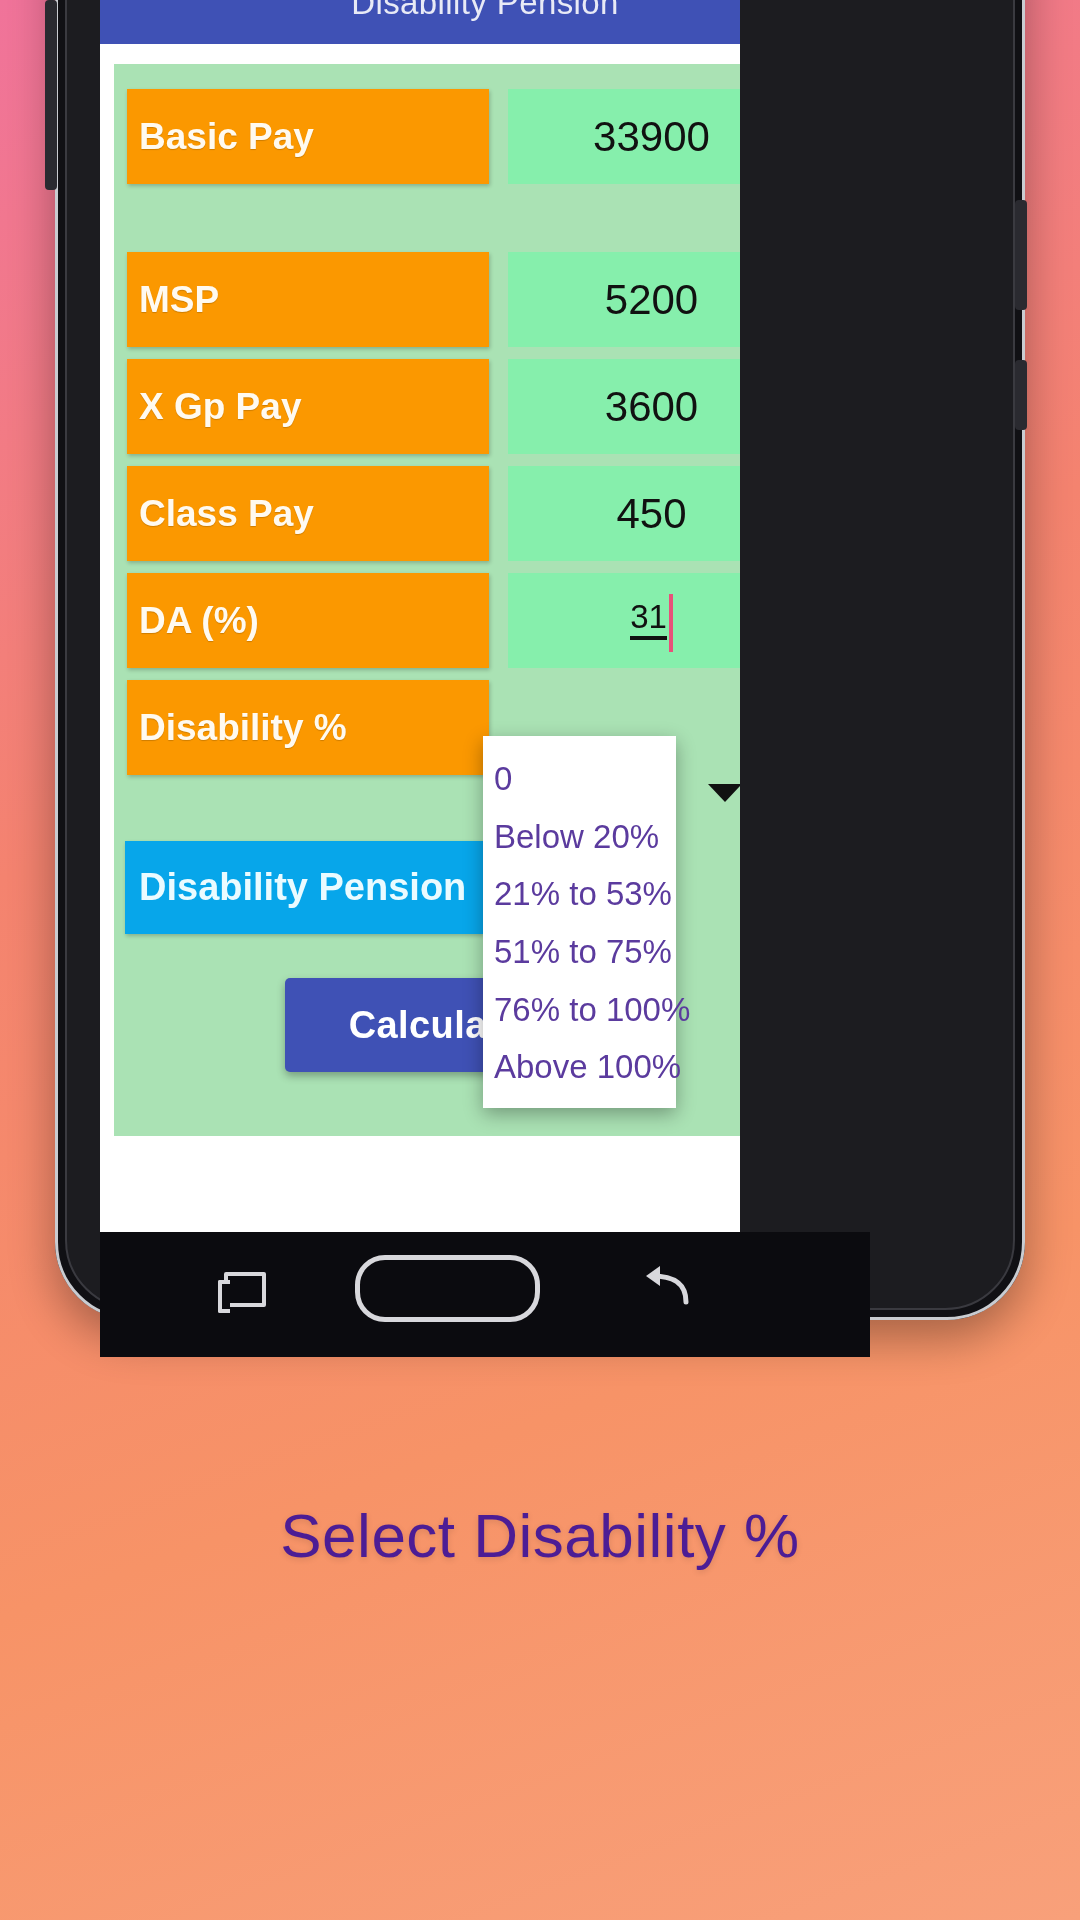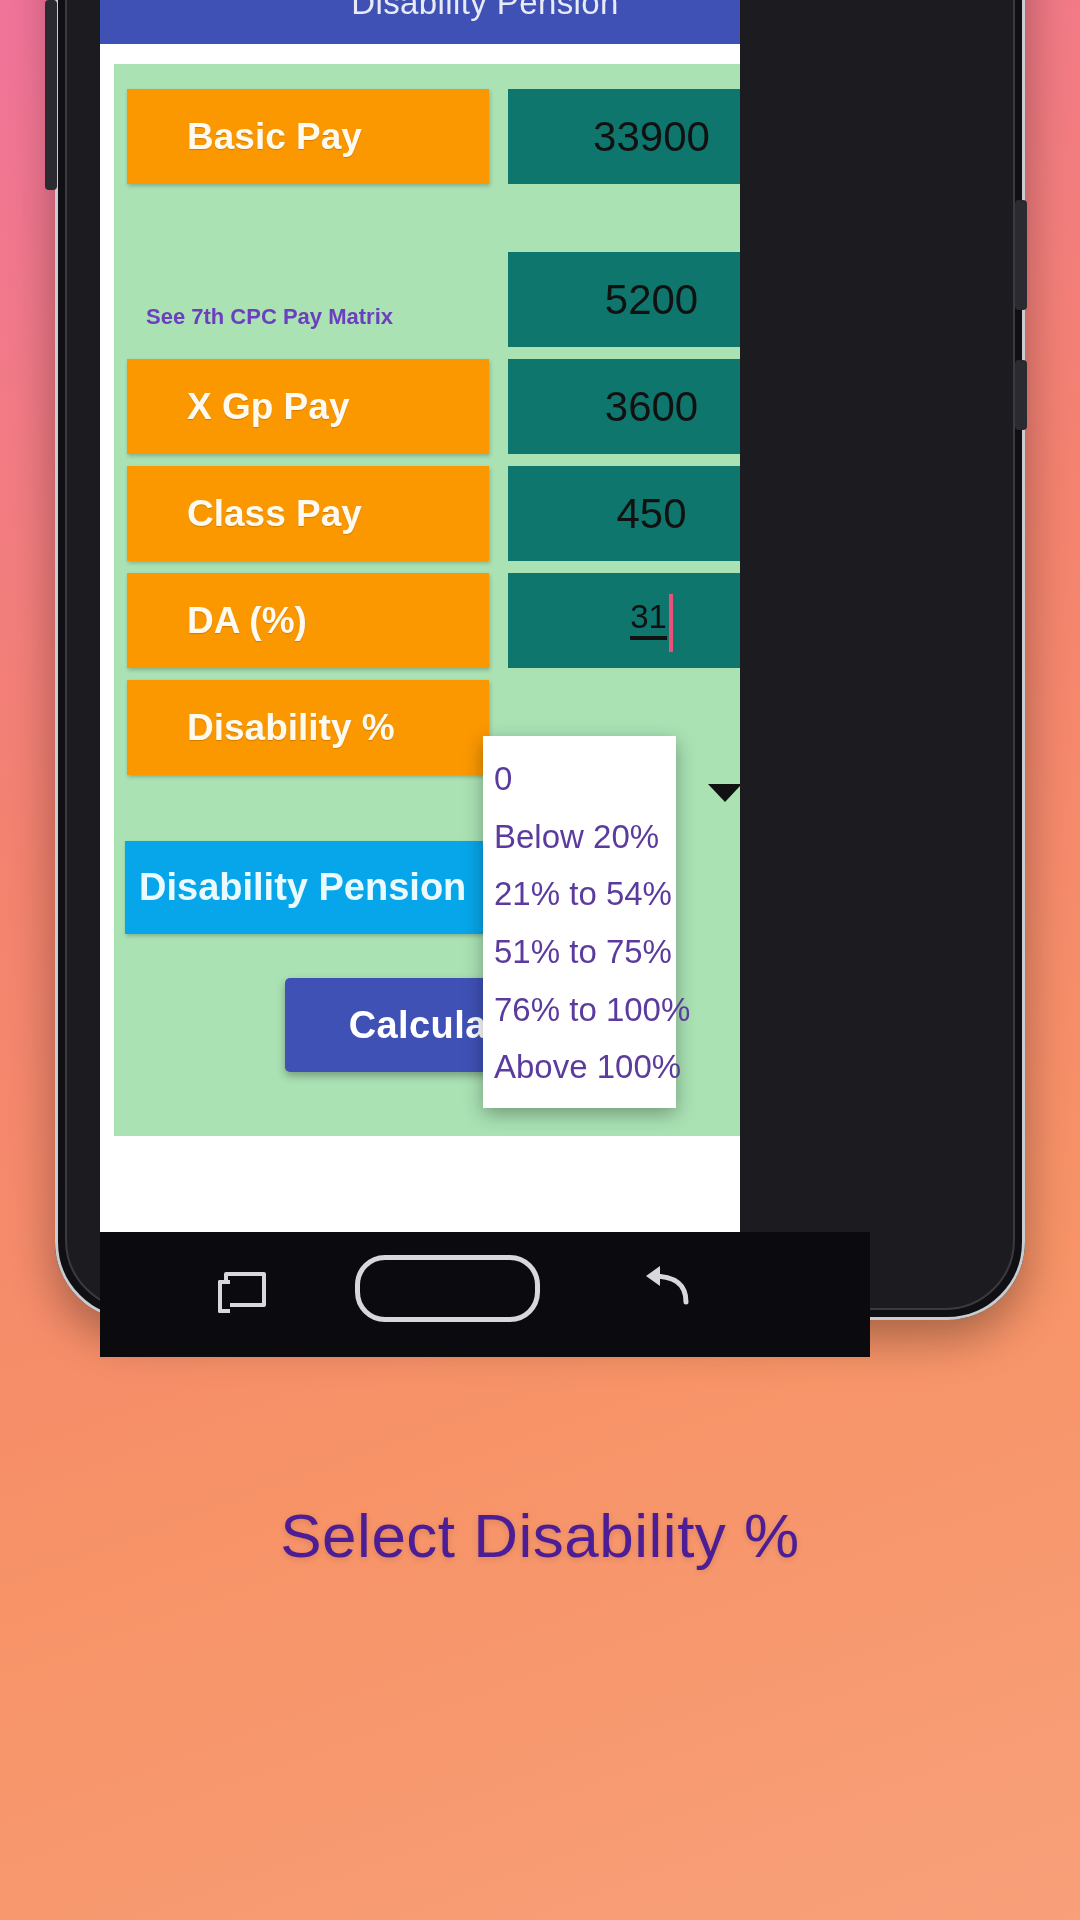--- a/index.html
+++ b/index.html
@@ -125,29 +125,28 @@
     box-shadow: 1px 2px 4px rgba(0,0,0,0.22);
     display: flex;
     align-items: center;
   }
   .label-box span {
     color: #fffaf0;
     font-size: 37px;
     font-weight: bold;
     padding-left: 12px;
     text-shadow: 0 1px 1px rgba(0,0,0,0.18);
-    margin-left: 48px;
   }
   .value-box {
     position: absolute;
     left: 381px;
     top: 0;
     width: 287px;
     height: 95px;
-    background: #0f766e;
+    background: #86efac;
     display: flex;
     align-items: center;
     justify-content: center;
   }
   .value-box span {
     color: #111111;
     font-size: 42px;
   }
 
   
@@ -356,20 +355,23 @@
           <span>Basic Pay</span>
         </div>
         <div class="value-box">
           <span>33900</span>
         </div>
       </div>
 
       <div id="hint-link">See 7th CPC Pay Matrix</div>
 
       <div class="row" style="top:188px;">
+        <div class="label-box">
+          <span>MSP</span>
+        </div>
         <div class="value-box">
           <span>5200</span>
         </div>
       </div>
 
       <div class="row" style="top:295px;">
         <div class="label-box">
           <span>X Gp Pay</span>
         </div>
         <div class="value-box">
@@ -414,21 +416,21 @@
       <span>Disability Pension</span>
     </div>
 
     <div id="calculate-btn">
       <span>Calculate</span>
     </div>
 
     <div id="dropdown-popup">
       <div class="dropdown-item">0</div>
       <div class="dropdown-item">Below 20%</div>
-      <div class="dropdown-item">21% to 54%</div>
+      <div class="dropdown-item">21% to 53%</div>
       <div class="dropdown-item">51% to 75%</div>
       <div class="dropdown-item">76% to 100%</div>
       <div class="dropdown-item">Above 100%</div>
     </div>
 
   </div>
 </div>
 
 <div id="nav-bar">
   <div id="nav-recents">

